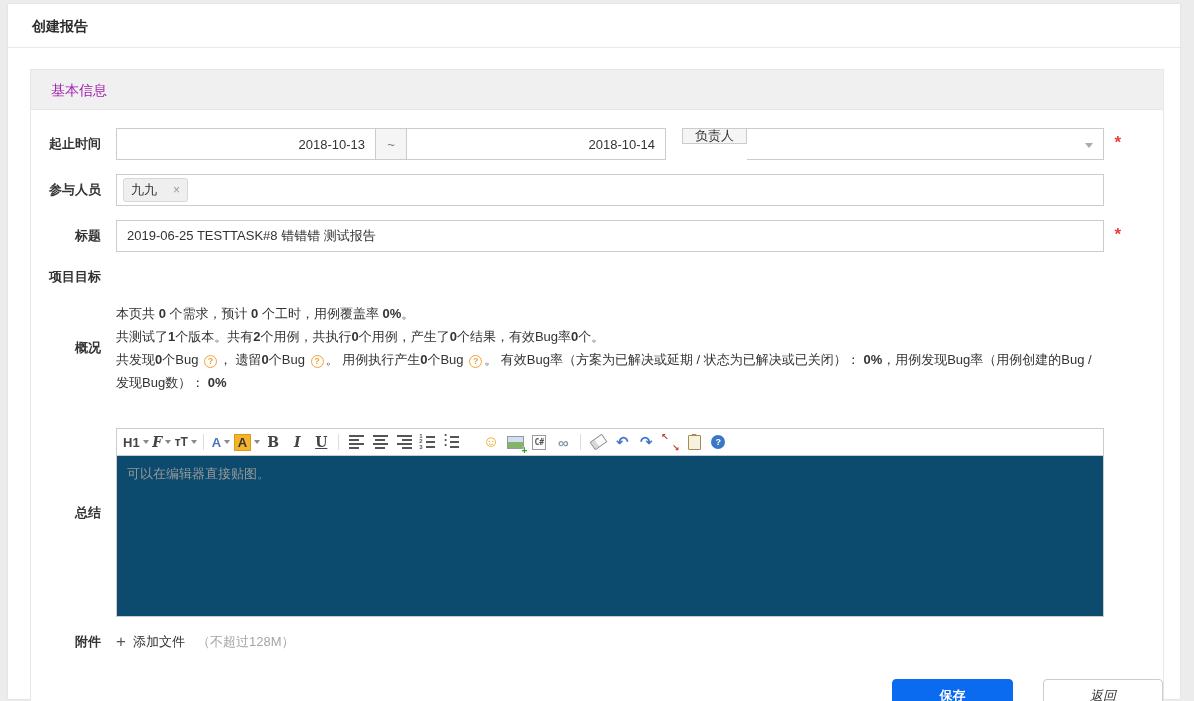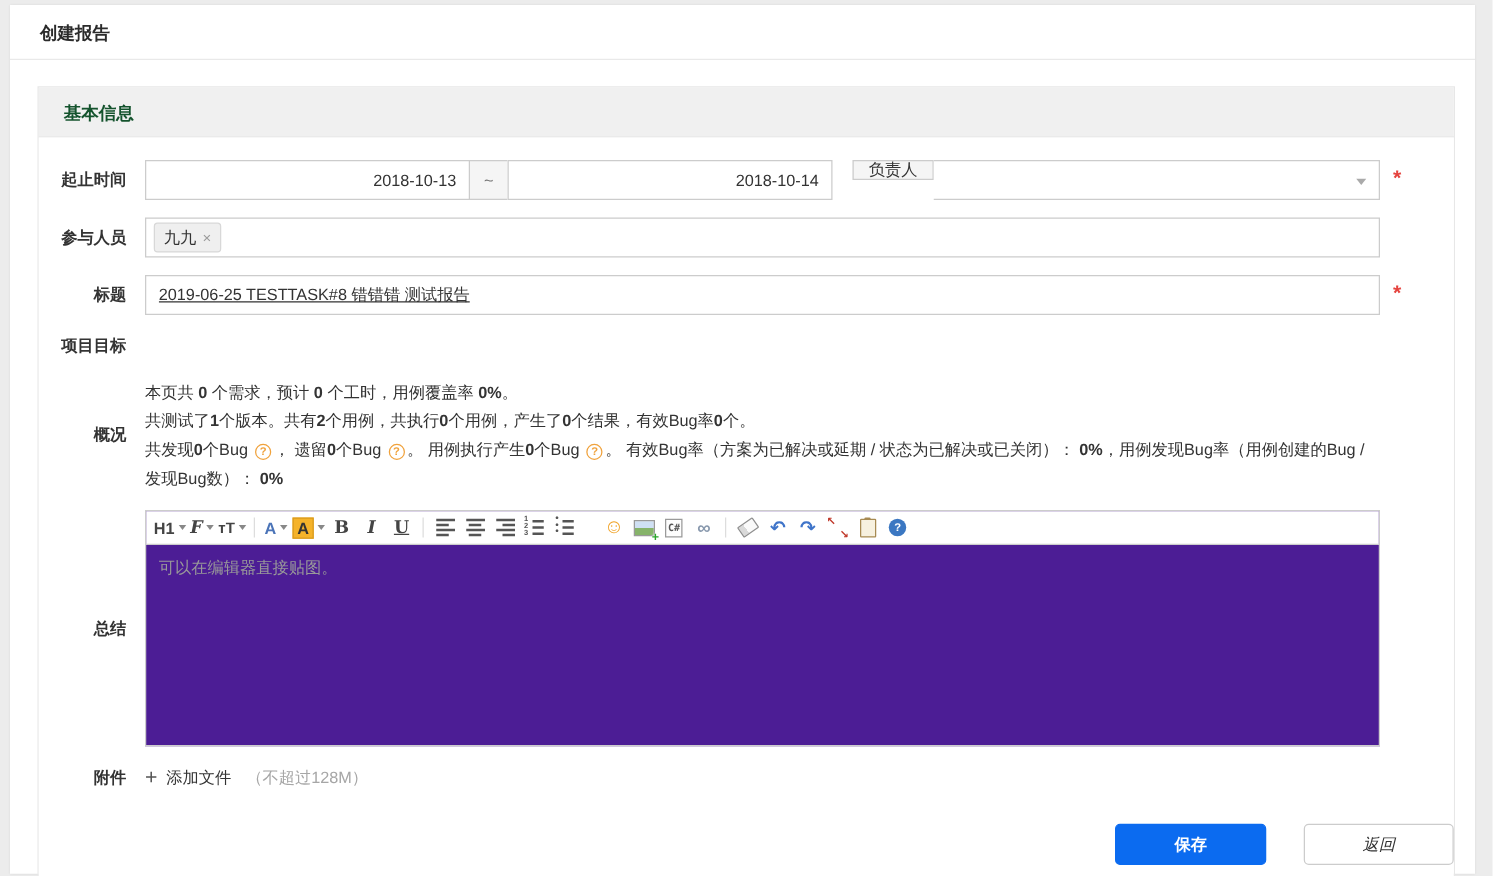--- a/index.html
+++ b/index.html
@@ -15,21 +15,21 @@
     background:#fff; box-shadow:0 0 2px rgba(0,0,0,.08);
   }
   .page-title {
     height:44px; line-height:44px; padding:0 24px;
     border-bottom:1px solid #e9e9e9;
     font-size:14px; font-weight:bold; color:#2b2b2b;
   }
   .panel { margin:21px 16px 0 22px; border:1px solid #e7e7e7; }
   .panel-head {
     background:#f0f0f0; height:40px; line-height:40px; padding:0 20px;
-    font-size:14px; font-weight:bold; color:#14532d;
+    font-size:14px; font-weight:normal; color:#a21caf;
     border-bottom:1px solid #e7e7e7;
   }
   .panel-body { background:#fff; padding:18px 0 20px 0; }
 
   .form-row { display:flex; margin-bottom:14px; }
   .form-row.center { align-items:center; }
   .form-label {
     width:85px; min-width:85px; text-align:right; padding-right:15px;
     font-weight:bold; line-height:32px; color:#333;
   }
@@ -65,37 +65,37 @@
   .req {
     position:absolute; right:-17px; top:5px;
     color:#e5433e; font-size:17px; line-height:20px; font-weight:bold;
   }
   .tag-box {
     border:1px solid #ccc; min-height:32px; padding:3px 6px;
     display:flex; align-items:center; background:#fff;
   }
   .tag {
     background:#efefef; border:1px solid #d8d8d8; border-radius:3px;
-    padding:2px 7px; display:inline-flex; align-items:center; gap:5px;
+    padding:2px 7px; display:inline-flex; align-items:center; gap:16px;
   }
   .tag .x { color:#9a9a9a; font-size:12px; cursor:pointer; }
-  .full-input { width:100%;text-decoration:underline; }
+  .full-input { width:100%; }
 
   .plain-gap { height:22px; }
 
   .ov-line { line-height:23px; color:#333; }
   .ov-line .num { font-weight:bold; }
   .help-ico {
     display:inline-flex; width:13px; height:13px; border:1px solid #f0a23c;
     color:#f0a23c; border-radius:50%; font-size:9px; font-weight:bold;
     align-items:center; justify-content:center; margin:0 2px;
     vertical-align:0; background:#fff; cursor:pointer;
   }
 
-  .editor { border:1px solid #ccc; background:#4c1d95; }
+  .editor { border:1px solid #ccc; background:#0c4a6e;margin-top:20px; }
   .editor-toolbar {
     height:27px; border-bottom:1px solid #ccc; padding:2px 5px;
     display:flex; align-items:center; background:#fff;
   }
   .editor-body { height:160px; padding:9px 10px; color:#999; cursor:text; }
 
   .tb-btn {
     position:relative; display:inline-flex; align-items:center; justify-content:center;
     min-width:22px; height:21px; margin:0 1px; cursor:pointer; color:#444;
   }

